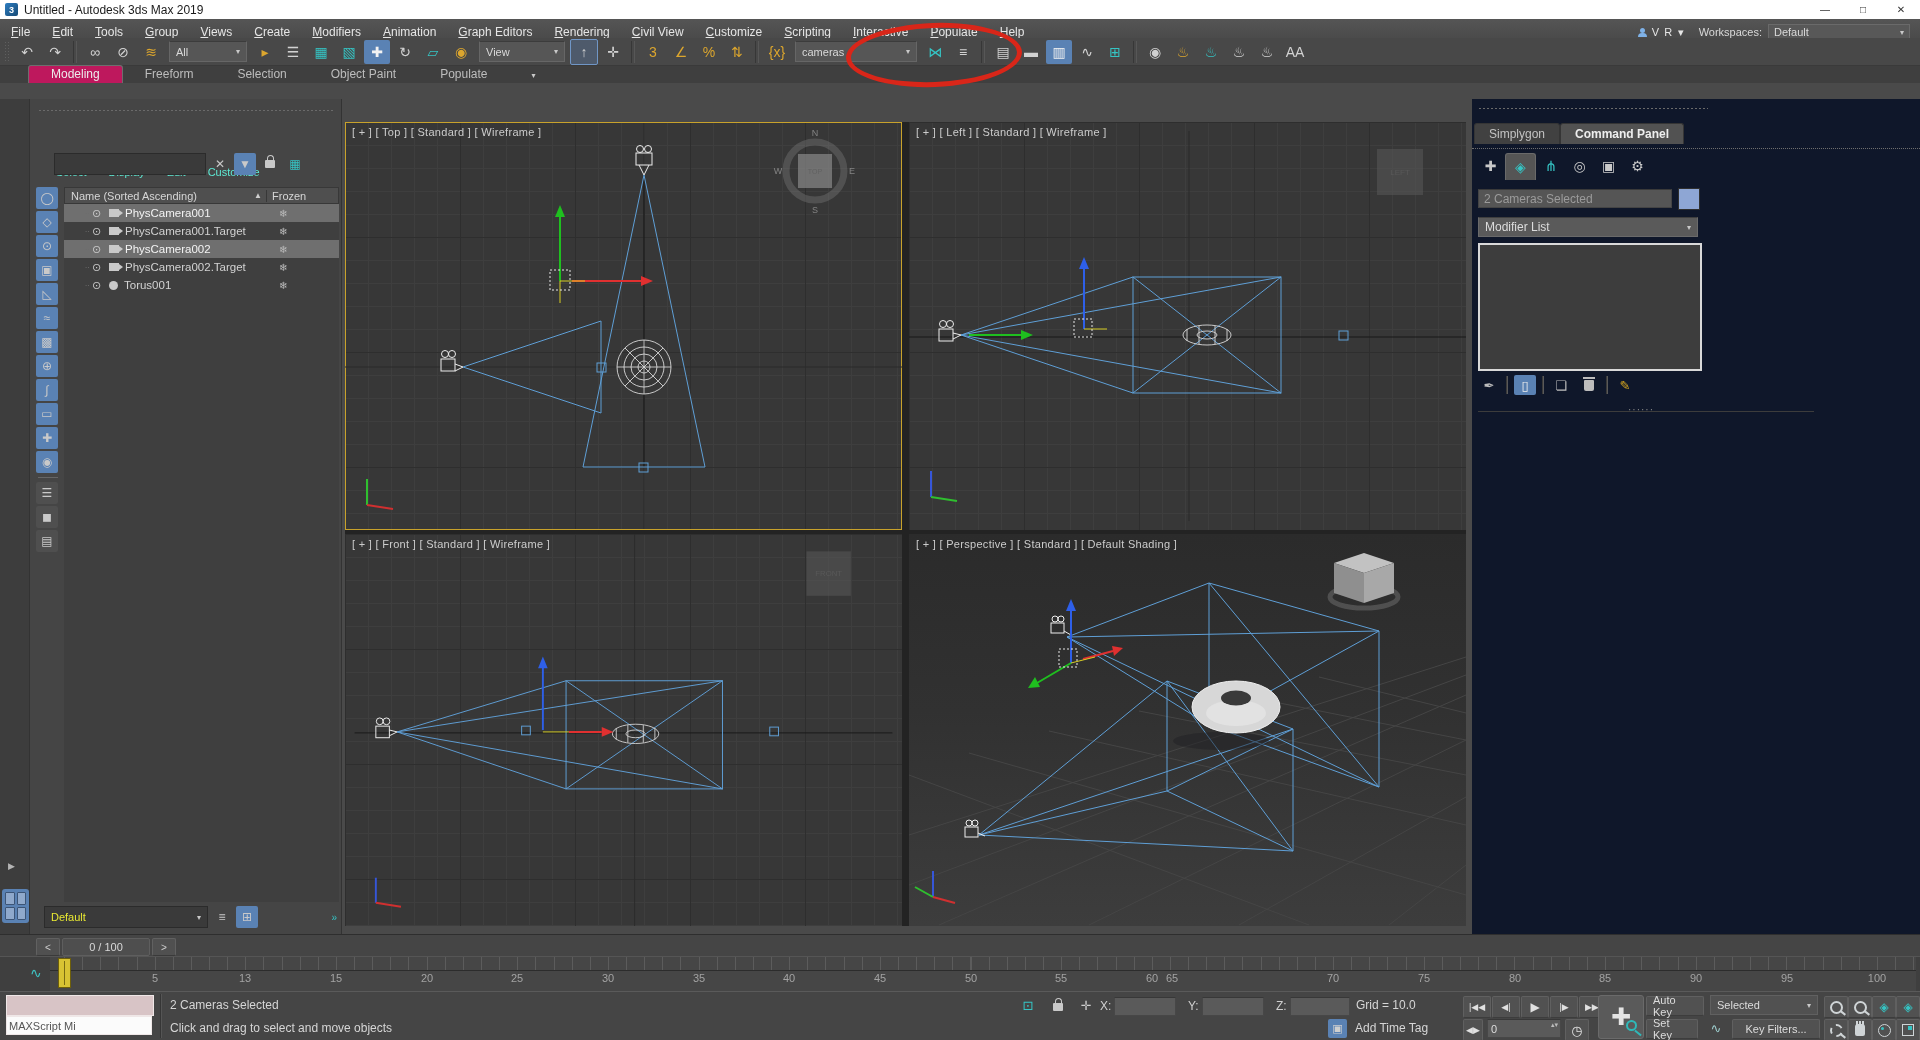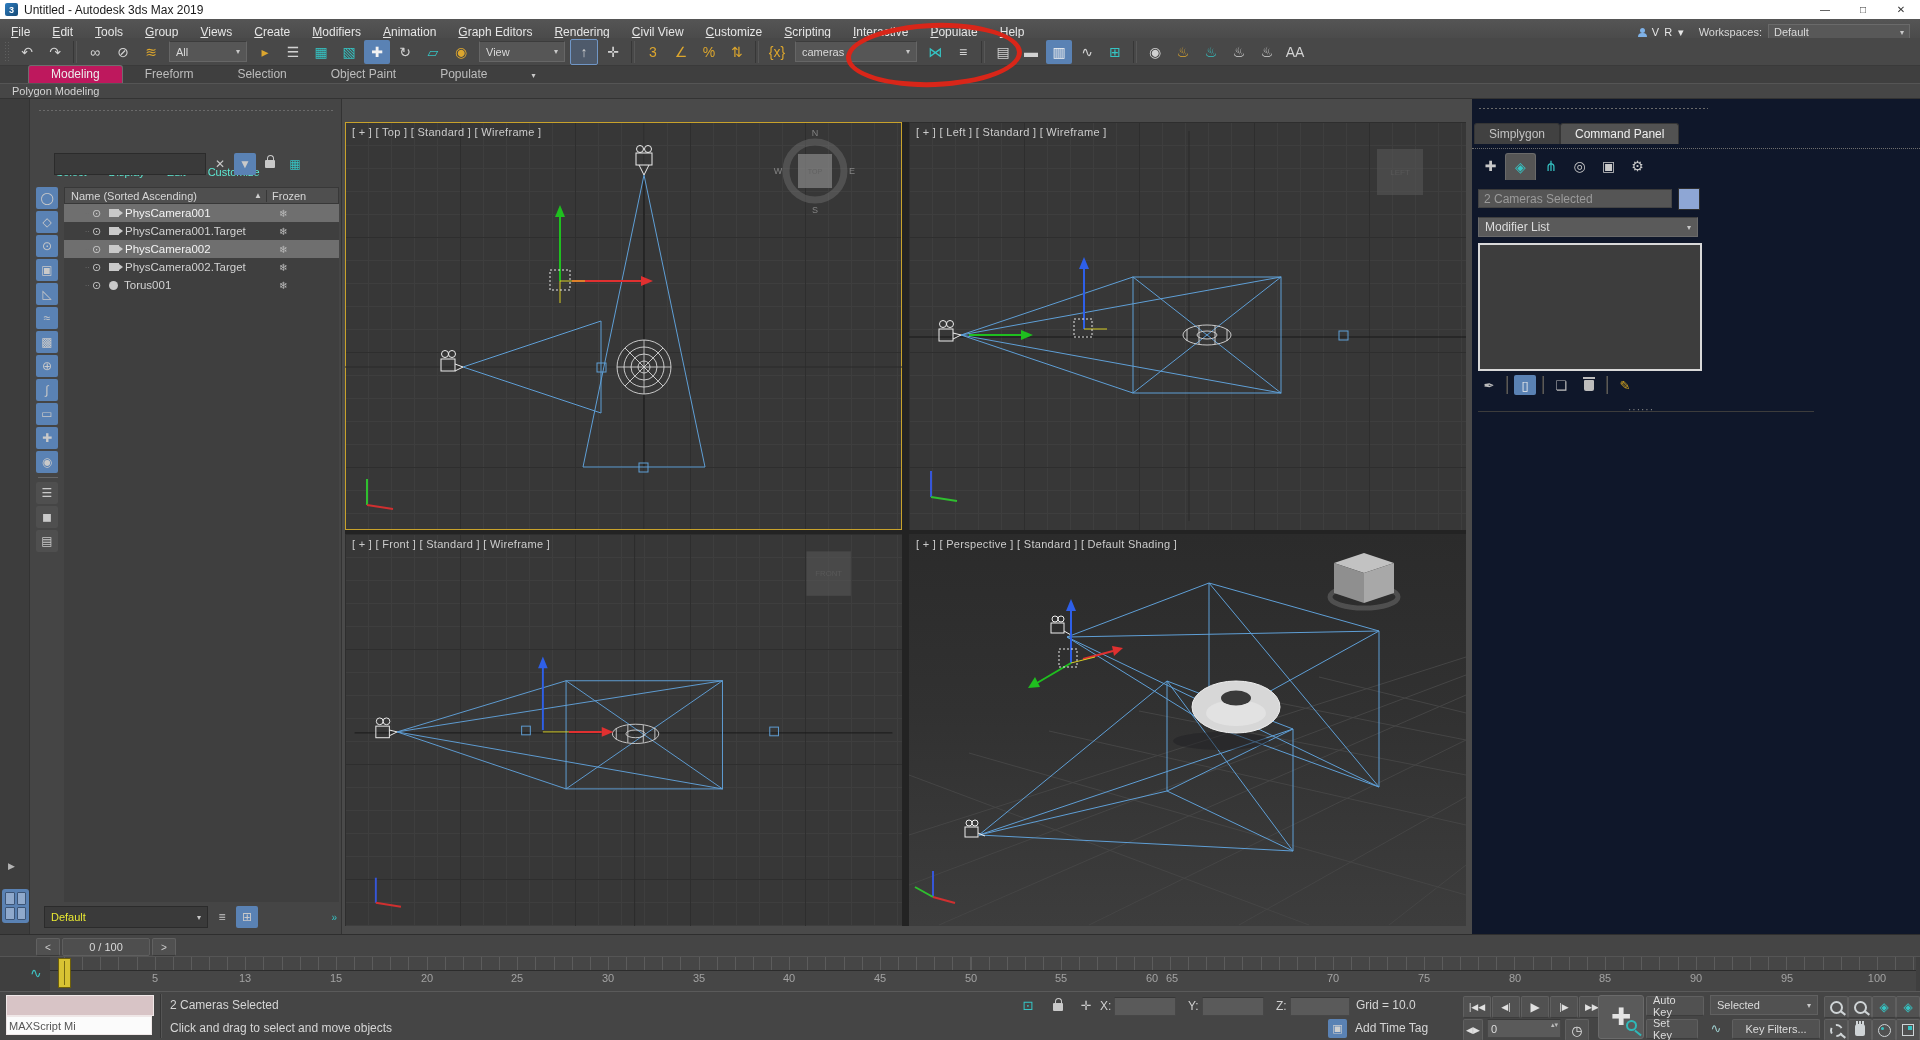--- a/index.html
+++ b/index.html
@@ -110,21 +110,21 @@
   .vp-label{position:absolute;left:7px;top:4px;font-size:11px;color:#cccccc;z-index:5;letter-spacing:.3px;}
   .vp svg{position:absolute;left:0;top:0;width:100%;height:100%;}
   #vp-persp{background:linear-gradient(180deg,#2b2b2b 0%,#313131 45%,#3d3d3d 100%);}
 
   
   #panel{left:1472px;top:99px;width:448px;height:835px;background:#0f172a;}
   #cp-grip{position:absolute;left:6px;top:8px;width:230px;height:3px;
            background-image:radial-gradient(#6a6a6a 40%,transparent 41%);background-size:4px 3px;}
   #cp-tabs{position:absolute;left:2px;top:24px;display:flex;}
   .cp-tab{font-size:12px;padding:3px 14px;color:#c3c3c3;background:#414141;border:1px solid #353535;border-bottom:none;border-radius:3px 3px 0 0;}
-  .cp-tab.active{background:#525252;color:#eee;}
+  .cp-tab.active{background:#525252;color:#eee;font-weight:bold;}
   #cp-dots{position:absolute;left:0;top:49px;width:448px;border-top:1px dotted #6e6e6e;}
   #cp-icons{position:absolute;left:4px;top:54px;display:flex;}
   .cpi{width:29px;height:26px;display:flex;align-items:center;justify-content:center;font-size:14px;color:#c9c9c9;}
   .cpi.teal{color:#35c4c4;}
   .cpi.active{background:#555;border:1px solid #6a6a6a;border-bottom:none;border-radius:3px 3px 0 0;}
   #cp-name{position:absolute;left:6px;top:90px;width:194px;height:19px;background:#555;border:1px solid #444;
            border-top-color:#3a3a3a;color:#9b9b9b;font-size:12px;line-height:19px;padding:0 5px;box-sizing:border-box;}
   #cp-swatch{position:absolute;left:206px;top:89px;width:20px;height:20px;background:#8ea6d4;border:1px solid #2f2f2f;}
   #cp-modlist{position:absolute;left:6px;top:118px;width:220px;height:20px;background:#5a5a5a;border:1px solid #6a6a6a;
               border-top-color:#3f3f3f;color:#dcdcdc;font-size:12px;display:flex;align-items:center;justify-content:space-between;padding:0 6px;box-sizing:border-box;}
@@ -289,23 +289,20 @@
 
   <div class="abs" id="ribbontabs">
     <span class="rtab active">Modeling</span>
     <span class="rtab">Freeform</span>
     <span class="rtab">Selection</span>
     <span class="rtab">Object Paint</span>
     <span class="rtab">Populate</span>
     <span class="rtab">
       <span class="caret">▾</span>
     </span>
-  </div>
-  <div class="abs" id="ribbonbar">
-    <span>Polygon Modeling</span>
   </div>
 
   <div class="abs" id="leftstrip">
     <span id="strip-arrow">▶</span>
     <div id="quad-icon">
       <div></div>
         <div></div>
       <div></div>
         <div></div>
     </div>

